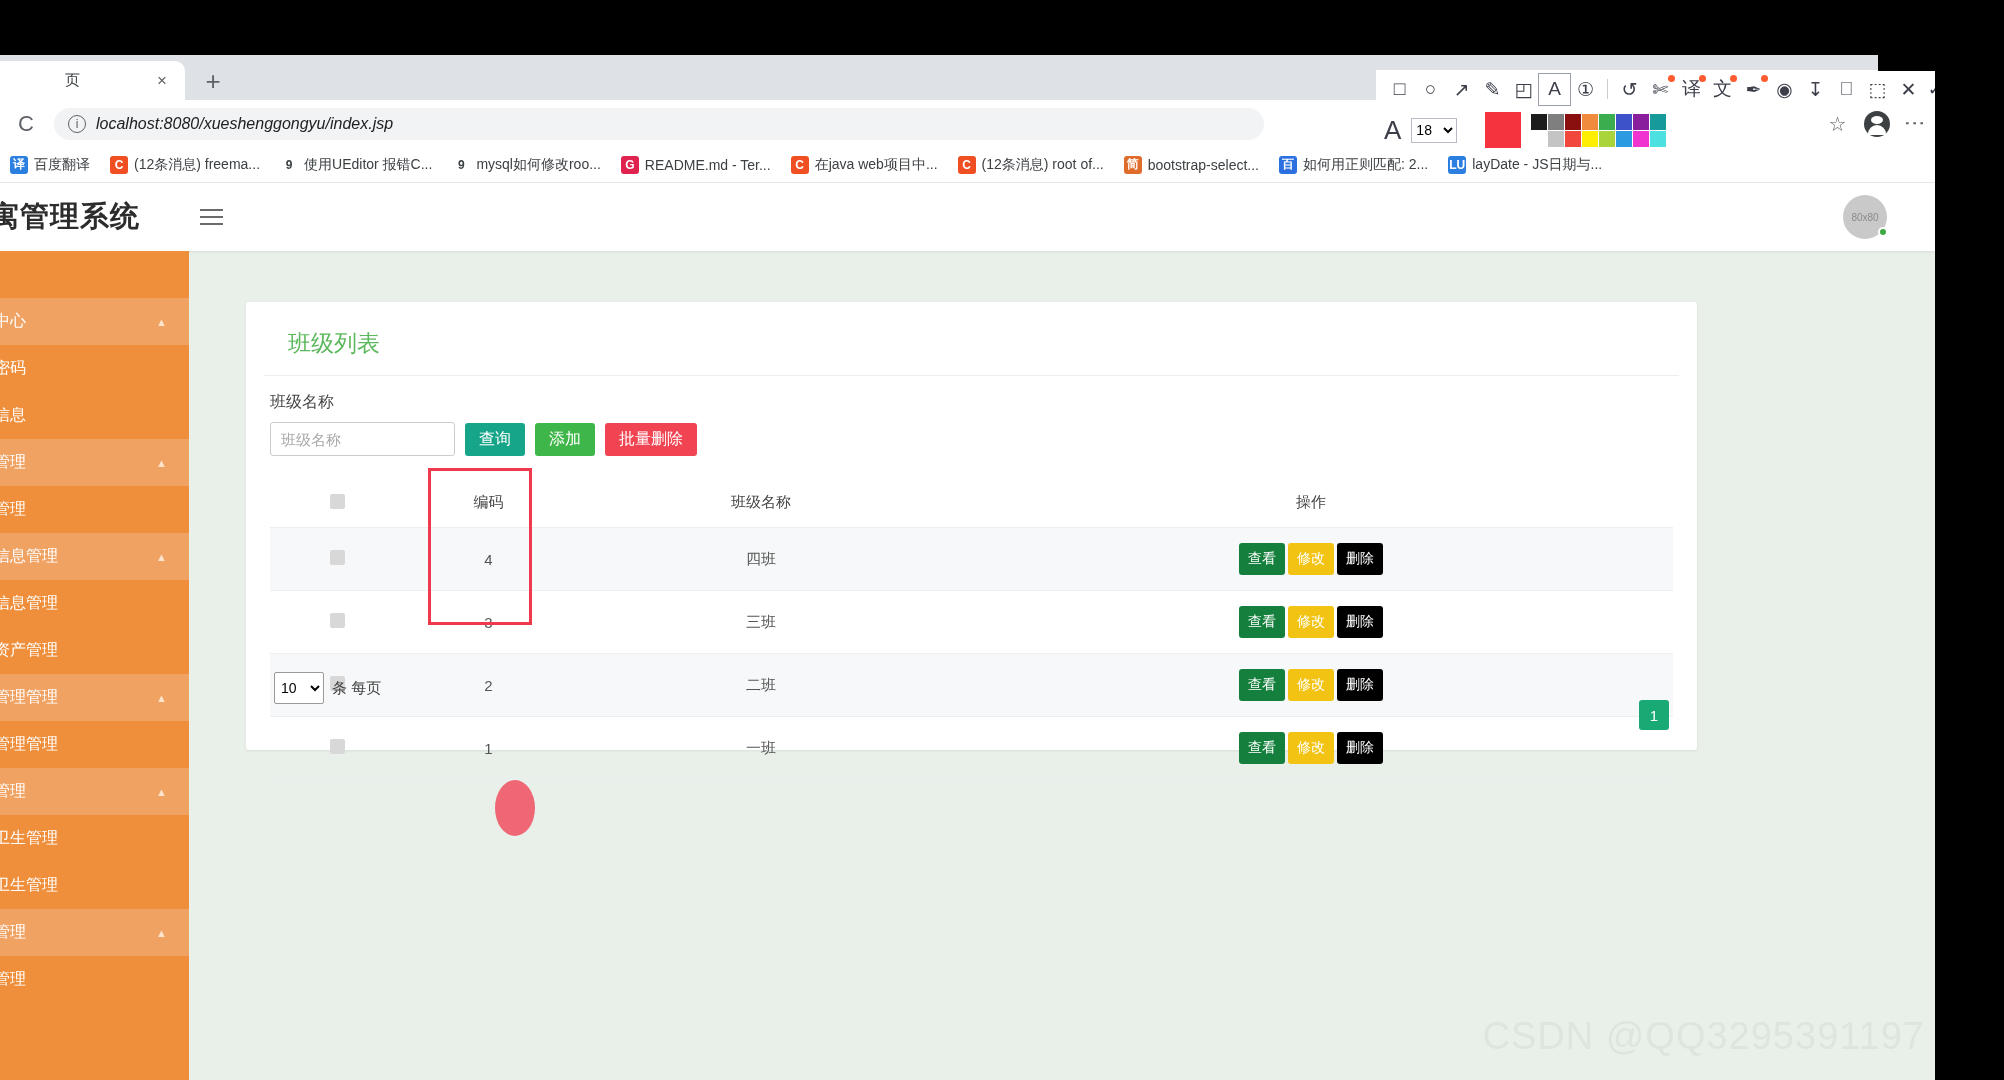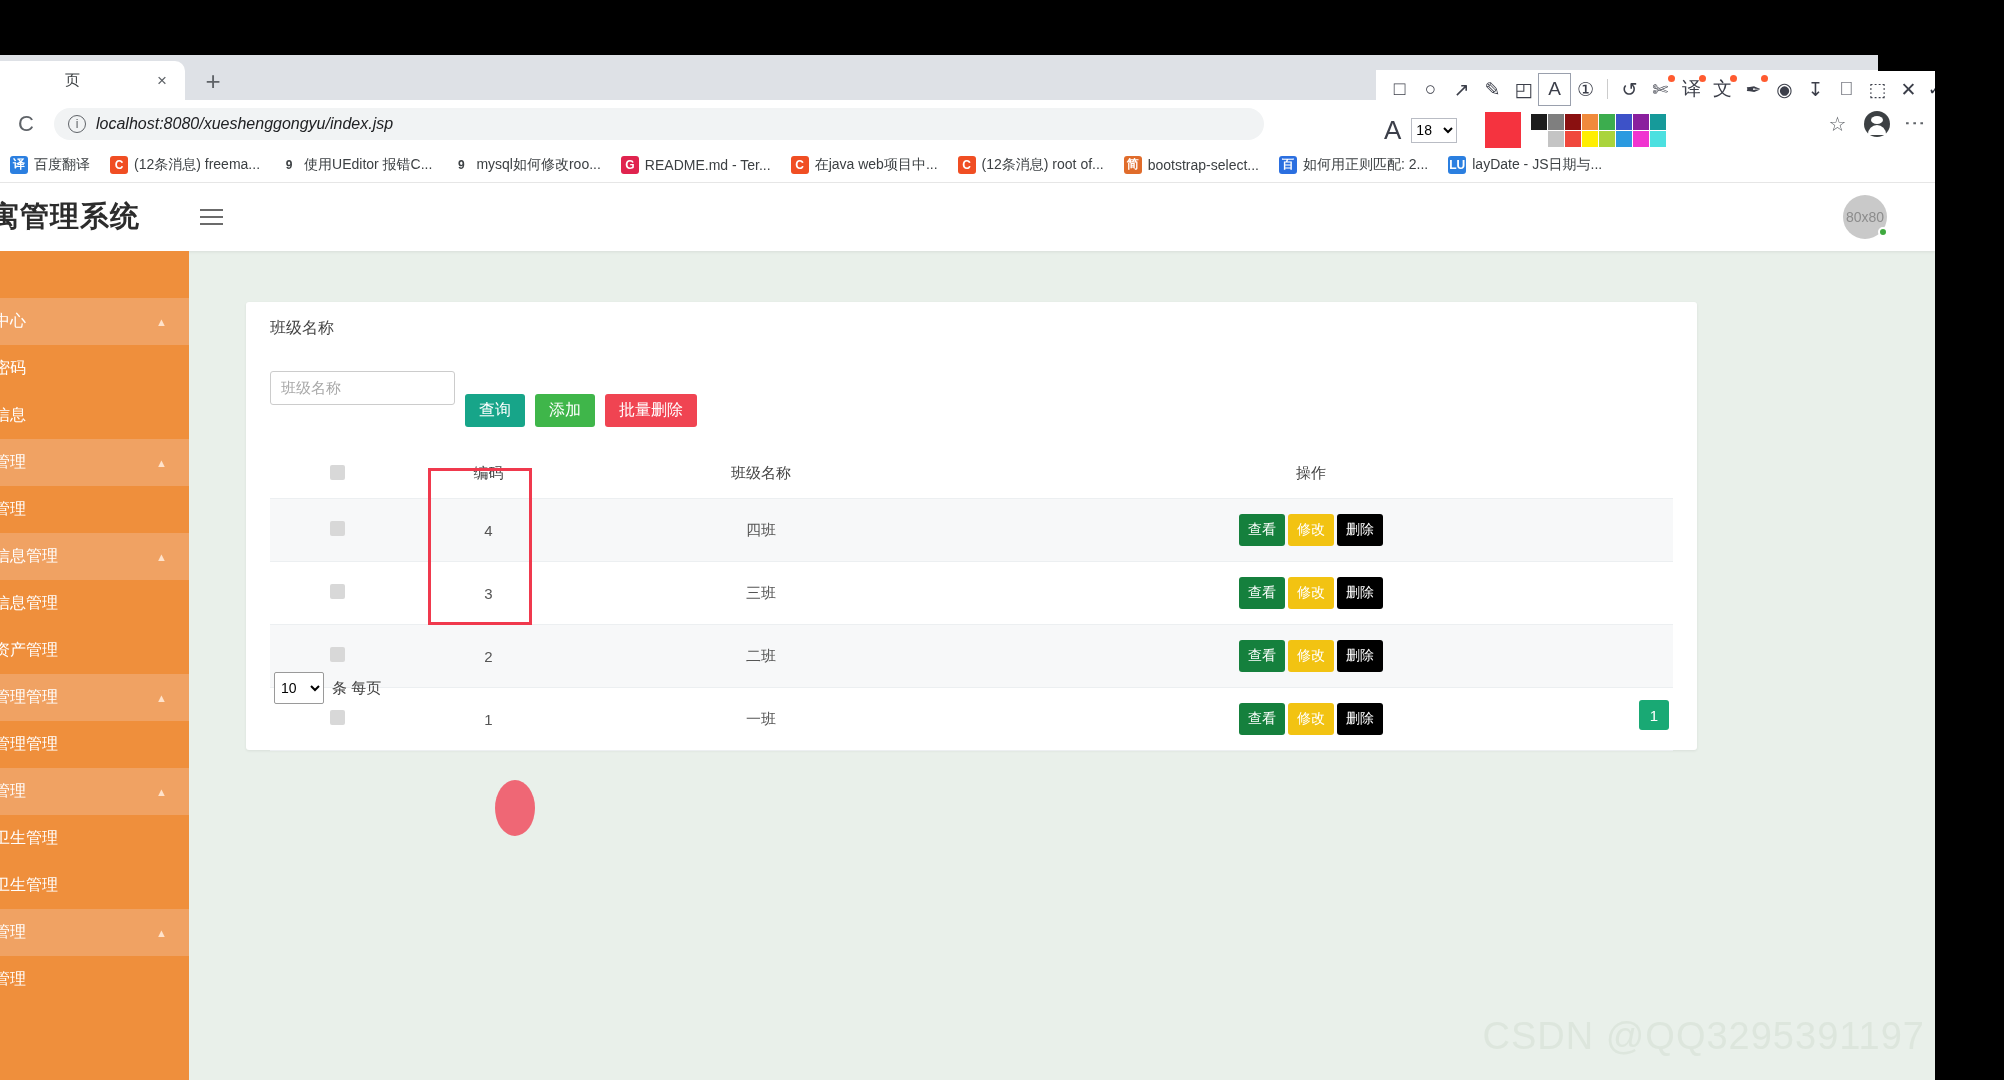--- a/index.html
+++ b/index.html
@@ -108,21 +108,21 @@
   .app-logo {
     margin-left:-40px; font-size:29px; font-weight:bold; color:#2c2c2c;
     letter-spacing:1px;
   }
   .hamburger { margin-left:60px; display:flex; flex-direction:column; gap:5px; }
   .hamburger i { display:block; width:23px; height:2px; background:#6b6b6b; }
   .avatar-wrap { margin-left:auto; margin-right:48px; position:relative; }
   .avatar {
     width:44px; height:44px; border-radius:50%; background:#c9c9c9;
     display:flex; align-items:center; justify-content:center;
-    font-size:14px; color:#8c8c8c;
+    font-size:10px; color:#8c8c8c;
   }
   .avatar-dot {
     position:absolute; right:-1px; bottom:2px; width:10px; height:10px;
     border-radius:50%; background:#3ea93e; border:2px solid #fff;
   }
 
   
   .sidebar {
     position:absolute; left:0; top:68px; width:189px; bottom:0;
     background:#ef8f3c; overflow:hidden;
@@ -158,21 +158,21 @@
   .search-input {
     width:185px; height:34px; border:1px solid #ccc; border-radius:3px;
     padding:0 10px; font-size:15px; color:#333;
     font-family:"Liberation Sans",sans-serif;
   }
   .search-input::placeholder { color:#a8a8a8; }
   .btn {
     height:33px; padding:0 14px; border:none; border-radius:3px;
     color:#fff; font-size:16px; cursor:pointer;
     font-family:"Liberation Sans",sans-serif;
-    display:inline-flex; align-items:center; justify-content:center;margin-top:46px;
+    display:inline-flex; align-items:center; justify-content:center;
   }
   .btn-query { background:#17a589; }
   .btn-add   { background:#3fb64a; }
   .btn-del   { background:#f04452; }
 
   
   .tbl { width:calc(100% - 48px); margin:22px 24px 0 24px; border-collapse:collapse; }
   .tbl th, .tbl td {
     text-align:center; font-weight:normal; font-size:15px; color:#555;
     padding:15px 0 15px 16px; border-bottom:1px solid #eceff1;
@@ -412,20 +412,21 @@
             <span class="sb-label">级管理</span>
             <span class="sb-caret">▲</span>
           </div>
           <div class="sb-item">
             <span class="sb-label">级管理</span>
           </div>
         </div>
 
       <div class="content">
         <div class="card">
+          <div class="card-title">班级列表</div>
 
           <div class="search-row">
             <div class="search-label">班级名称</div>
             <div class="search-controls">
               <input class="search-input" placeholder="班级名称" style="">
               <button class="btn btn-query">查询</button>
               <button class="btn btn-add">添加</button>
               <button class="btn btn-del">批量删除</button>
             </div>
           </div>

